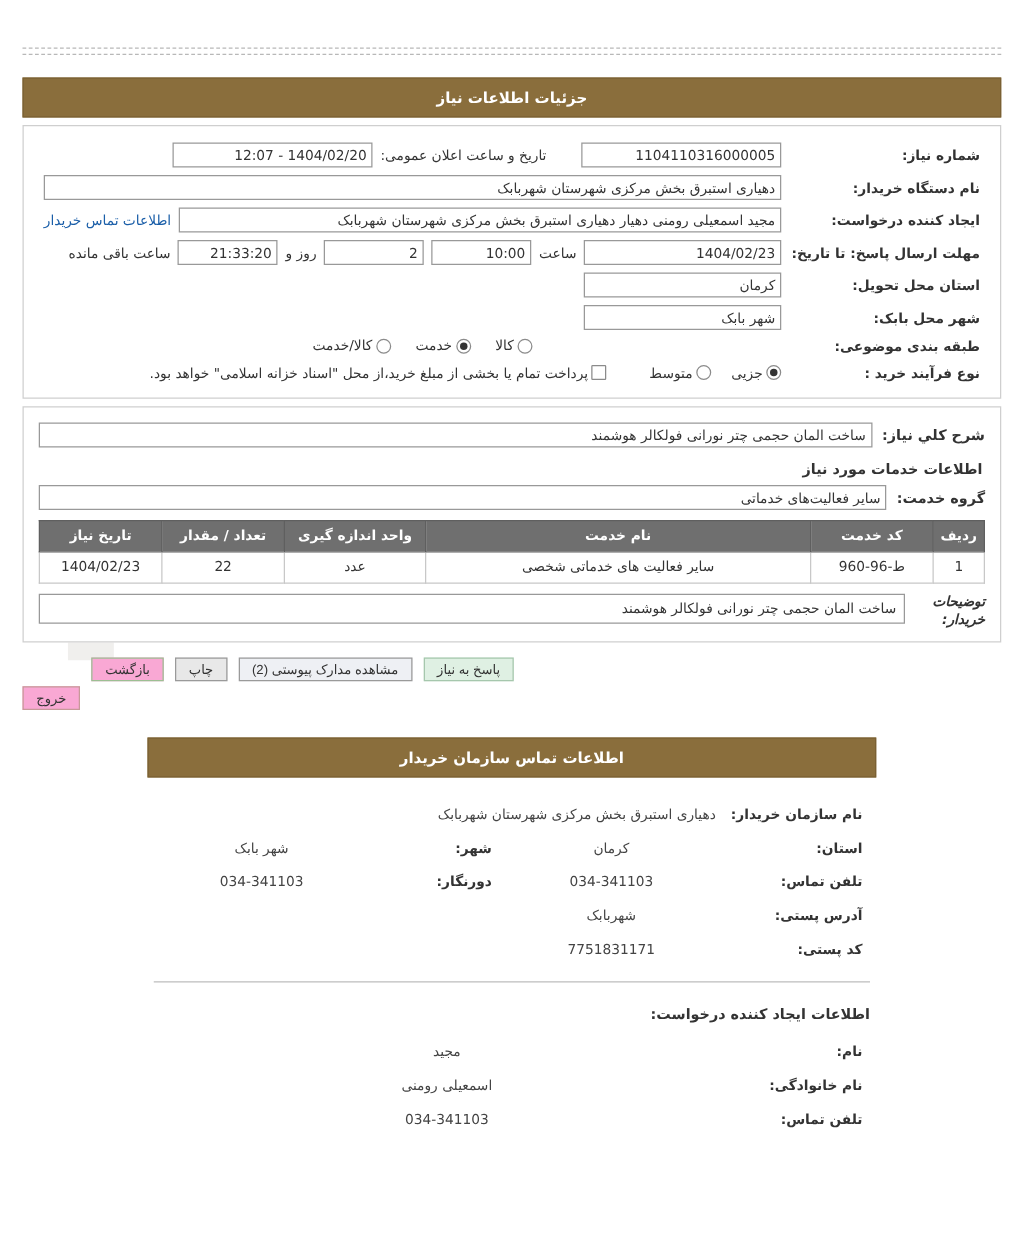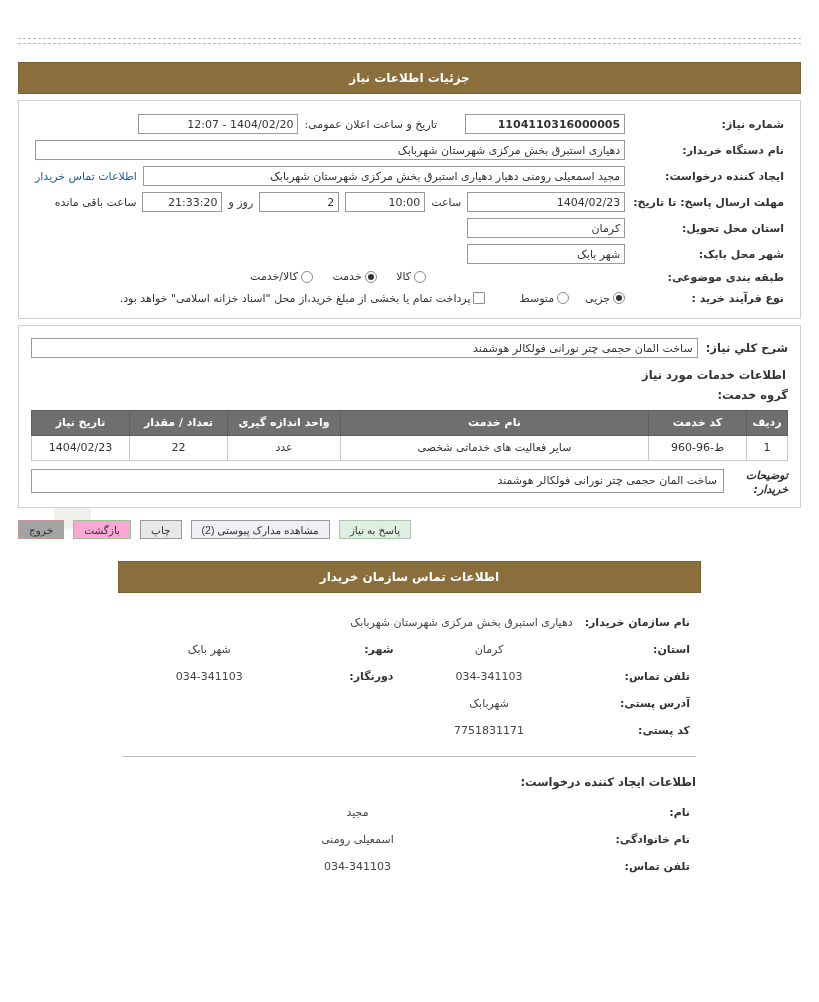--- a/index.html
+++ b/index.html
@@ -98,21 +98,21 @@
     height: 20px;
     line-height: 20px;
     font-size: 11px;
     color: #333;
     box-sizing: border-box;
     padding: 0 4px;
     overflow: hidden;
     white-space: nowrap;
   }
   .f-wide { width: 100%; }
-  .f-num { width: 160px; font-weight: bold; }
+  .f-num { width: 160px; }
   .f-date { width: 160px; }
   .f-small { width: 80px; }
   .f-mid { width: 158px; }
 
   .row-flex {
     display: flex;
     align-items: center;
     gap: 6px;
     direction: rtl;
   }
@@ -233,21 +233,21 @@
     padding: 0 10px;
     cursor: pointer;
     color: #333;
     white-space: nowrap;
     box-sizing: border-box;
   }
   .btn-green { background: #f9a8d4; border-color: #9cbf93; }
   .btn-grey  { background: #e8e8e8; }
   .btn-blue  { background: #eef0f4; }
   .btn-mint  { background: #dff0e3; border-color: #a6c7ad; }
-  .btn-red   { background: #a3a3a3; border-color: #c79999; }
+  .btn-red   { background: #f9a8d4; border-color: #c79999; margin-top: 23px; }
 
   .contact-header {
     background: #8a6e3c;
     color: #fff;
     height: 30px;
     line-height: 30px;
     text-align: center;
     font-size: 12px;
     font-weight: bold;
     margin: 22px 100px 0 100px;
@@ -406,20 +406,21 @@
   <div class="panel">
     <div class="desc-line">
       <span class="bold-lbl">شرح کلي نیاز:</span>
       <div class="field" style="flex:1;">ساخت المان حجمی چتر نورانی فولكالر هوشمند</div>
     </div>
 
     <div class="sub-title">اطلاعات خدمات مورد نیاز</div>
 
     <div class="desc-line">
       <span class="bold-lbl">گروه خدمت:</span>
+      <div class="field" style="flex:1;">سایر فعالیت‌های خدماتی</div>
     </div>
 
     <table class="grid">
       <thead>
         <tr>
           <th style="width:38px;">ردیف</th>
           <th style="width:95px;">کد خدمت</th>
           <th>نام خدمت</th>
           <th style="width:110px;">واحد اندازه گیری</th>
           <th style="width:95px;">تعداد / مقدار</th>

